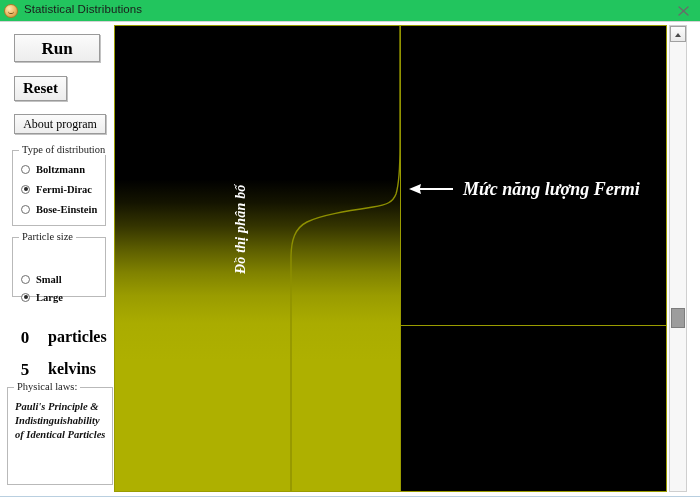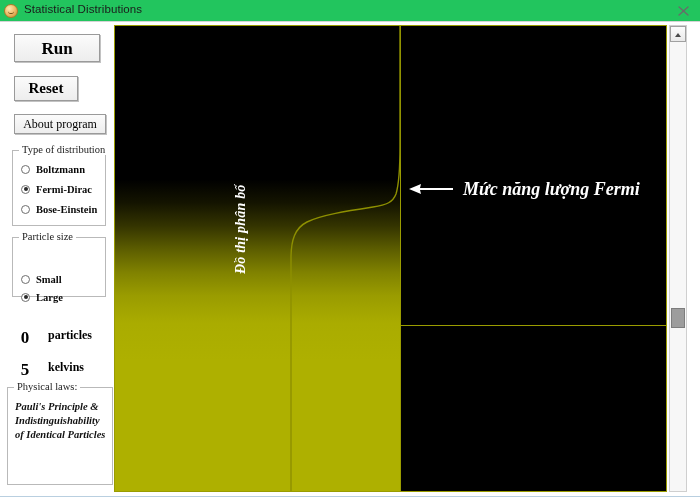--- a/index.html
+++ b/index.html
@@ -79,21 +79,21 @@
     line-height: 1;
   }
   #run-button {
     left: 14px; top: 12px;
     width: 86px; height: 28px;
     font-size: 17px;
     font-weight: bold;
   }
   #reset-button {
     left: 14px; top: 54px;
-    width: 64px; height: 25px;
+    width: 53px; height: 25px;
     font-size: 15px;
     font-weight: bold;
   }
   #about-button {
     left: 14px; top: 92px;
     width: 92px; height: 20px;
     font-size: 12px;
     font-weight: normal;
   }
   .btn > span {
@@ -167,21 +167,21 @@
     left: 14px;
     width: 22px;
     text-align: center;
     font-size: 17px;
     font-weight: bold;
     color: #000;
   }
   .counter-unit {
     position: absolute;
     left: 48px;
-    font-size: 12px;
+    font-size: 16px;
     font-weight: bold;
     color: #000;
   }
   #counter-particles { top: 306px; }
   #counter-kelvins   { top: 338px; }
 
   #physical-laws-text {
     position: absolute;
     left: 7px; top: 12px;
     width: 92px;

